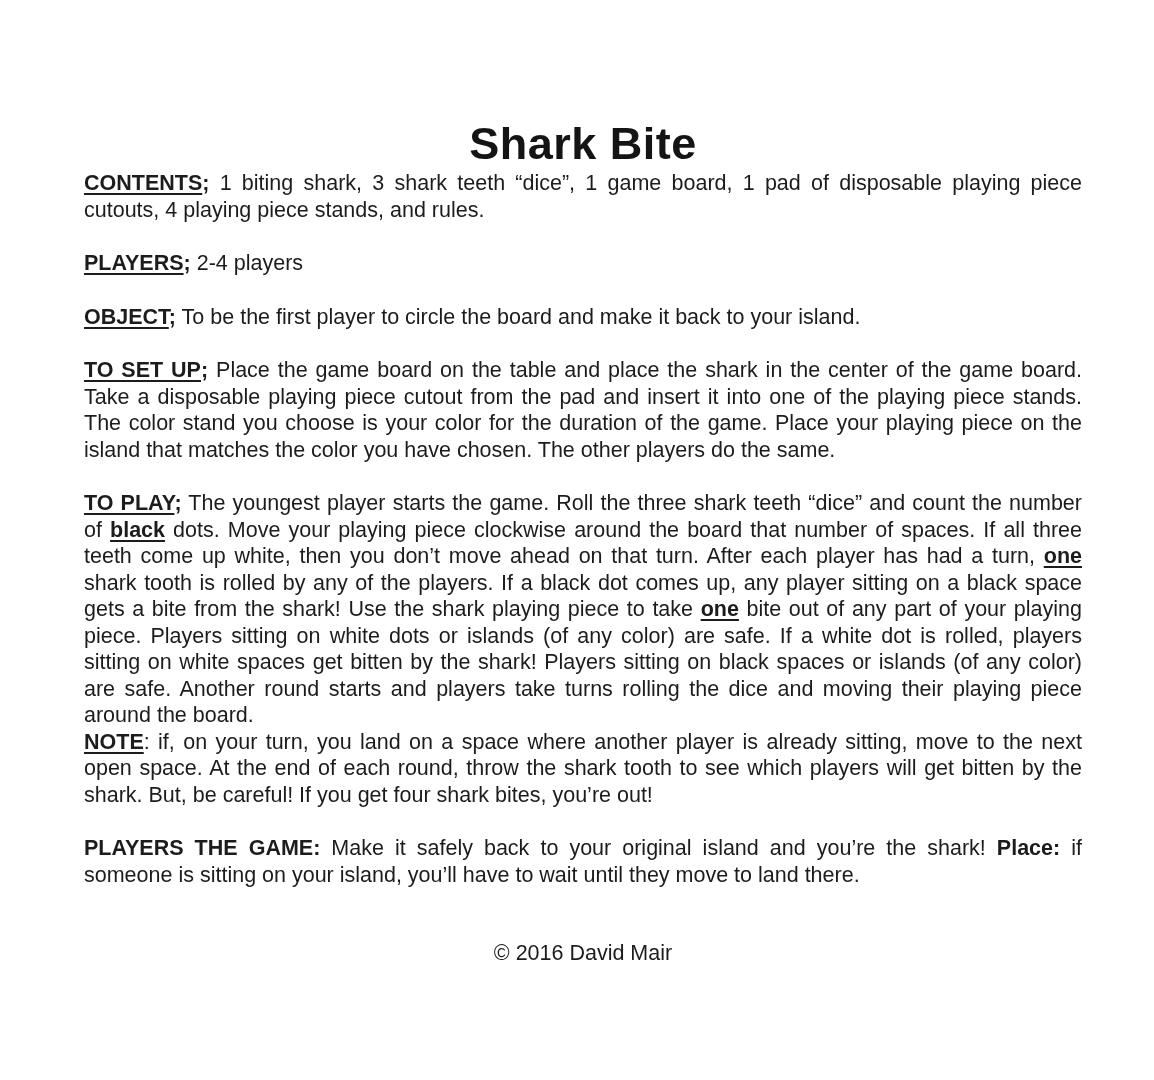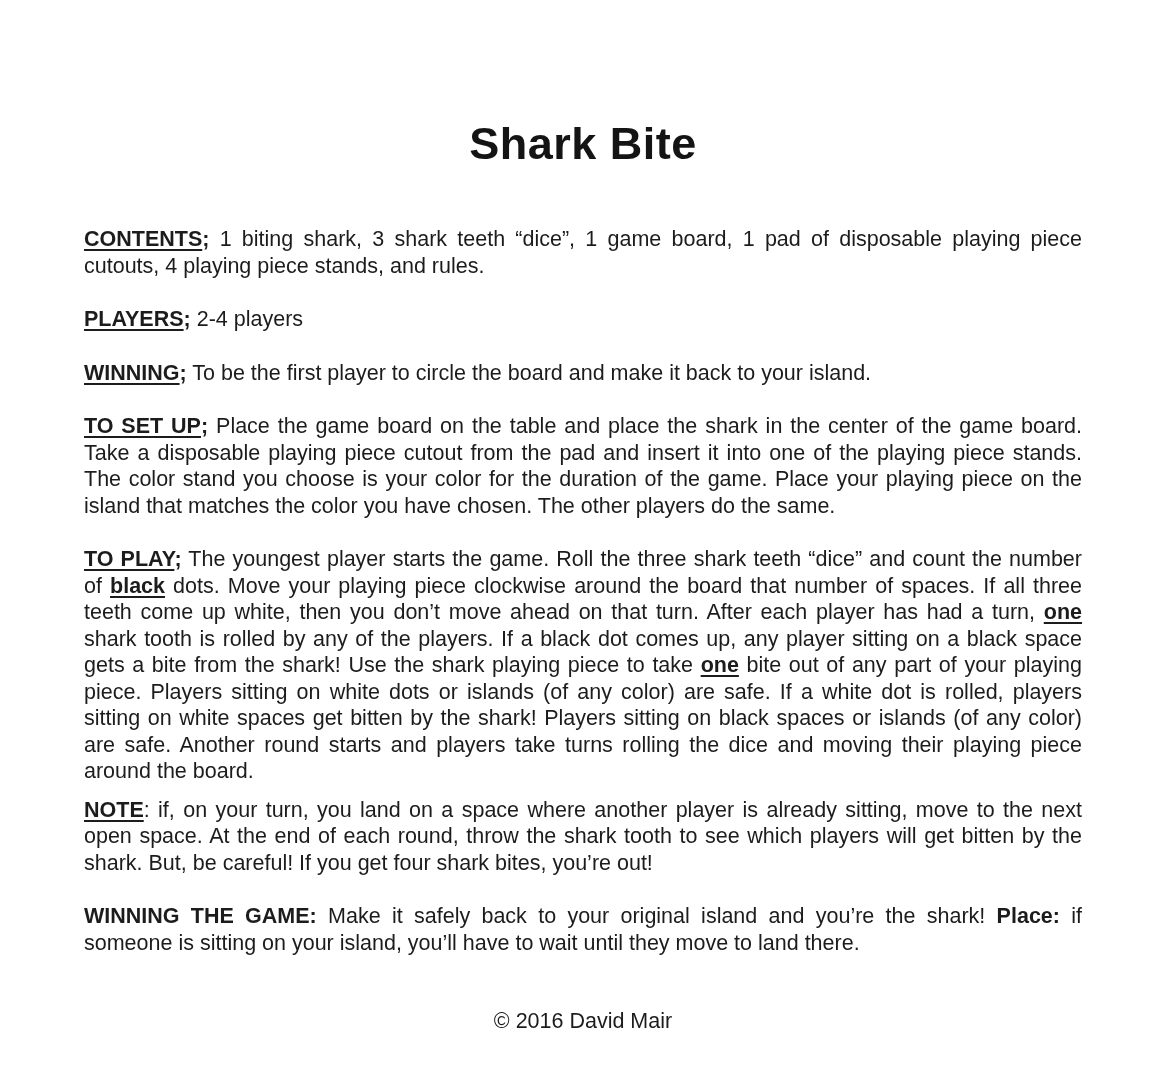--- a/index.html
+++ b/index.html
@@ -28,24 +28,23 @@
     font-weight: bold;
     text-align: center;
     letter-spacing: 0.5px;
     color: #141414;
   }
   p.para {
     margin: 0 0 27px 0;
     text-align: justify;
   }
   p.para.first {
-    margin-top: 56px;
   }
   p.para.tight {
-    margin-bottom: 12px;
+    margin-bottom: 0;
   }
   .h {
     font-weight: bold;
   }
   .hu {
     font-weight: bold;
     text-decoration: underline;
     text-decoration-thickness: 2px;
     text-underline-offset: 3px;
   }
@@ -64,25 +63,25 @@
 <body>
 
 <div class="page">
 
   <h1 class="title">Shark Bite</h1>
 
   <p class="para first"><span class="hu">CONTENTS</span><span class="h">;</span><span> 1 biting shark, 3 shark teeth “dice”, 1 game board, 1 pad of disposable playing piece cutouts, 4 playing piece stands, and rules.</span></p>
 
   <p class="para"><span class="hu">PLAYERS</span><span class="h">;</span><span> 2-4 players</span></p>
 
-  <p class="para"><span class="hu">WINNING</span><span class="h">;</span><span> To be the first player to circle the board and make it back to your island.</span></p>
+  <p class="para"><span class="hu">OBJECT</span><span class="h">;</span><span> To be the first player to circle the board and make it back to your island.</span></p>
 
   <p class="para"><span class="hu">TO SET UP</span><span class="h">;</span><span> Place the game board on the table and place the shark in the center of the game board.  Take a disposable playing piece cutout from the pad and insert it into one of the playing piece stands.  The color stand you choose is your color for the duration of the game.  Place your playing piece on the island that matches the color you have chosen. The other players do the same.</span></p>
 
   <p class="para tight"><span class="hu">TO PLAY</span><span class="h">;</span><span> The youngest player starts the game.  Roll the three shark teeth “dice” and count the number of </span><span class="bu">black</span><span> dots.  Move your playing piece clockwise around the board that number of spaces. If all three teeth come up white, then you don’t  move ahead on that turn.  After each player has had a turn, </span><span class="bu">one</span><span> shark tooth is rolled by any of the players.  If a black dot comes up, any player sitting on a black space gets a bite from the shark!  Use the shark playing piece to take </span><span class="bu">one</span><span> bite out of any part of your playing piece.  Players sitting on white dots or islands (of any color) are safe.  If a white dot is rolled, players sitting on white spaces get bitten by the shark!  Players sitting on black spaces or islands (of any color) are safe.  Another round starts and players take turns rolling the dice and moving their playing piece around the board.</span></p>
 
   <p class="para"><span class="hu">NOTE</span><span>:</span><span> if, on your turn, you land on a space where another player is already sitting, move to the next open space.  At the end of each round, throw the shark tooth to see which players will get bitten by the shark.  But, be careful!  If you get four shark bites, you’re out!</span></p>
 
-  <p class="para"><span class="h">WINNING THE GAME:</span><span> Make it safely back to your original island and you’re the shark!  </span><span class="h">Place:</span><span> if someone is sitting on your island, you’ll have to wait until they move to land there.</span></p>
+  <p class="para"><span class="h">PLAYERS THE GAME:</span><span> Make it safely back to your original island and you’re the shark!  </span><span class="h">Place:</span><span> if someone is sitting on your island, you’ll have to wait until they move to land there.</span></p>
 
   <p class="copyright">© 2016 David Mair</p>
 
 </div>
 
 </body></html>

